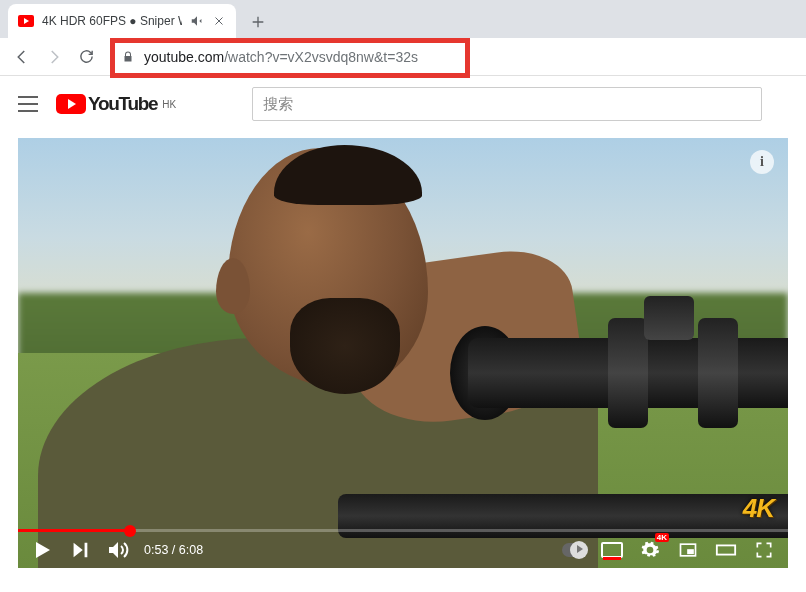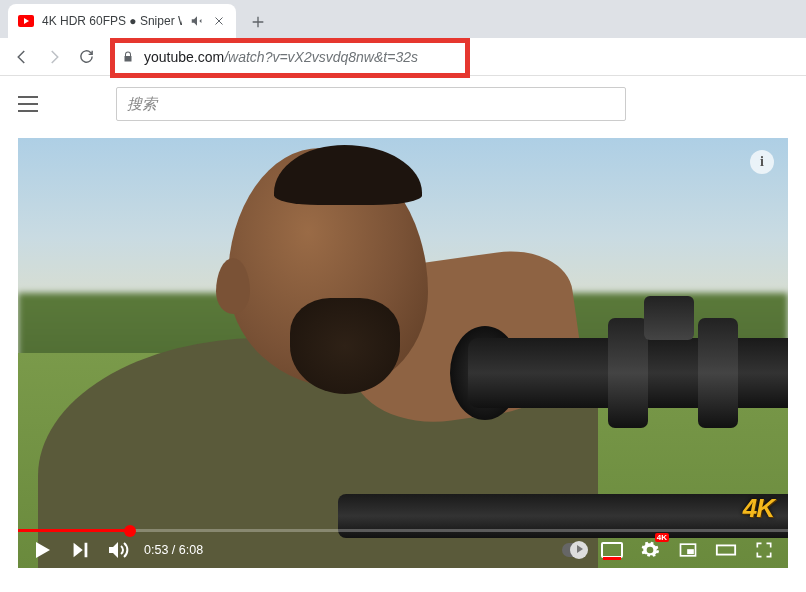--- a/index.html
+++ b/index.html
@@ -15,34 +15,34 @@
   .yt-favicon::after { content:""; border-left: 5px solid #fff; border-top: 3px solid transparent; border-bottom: 3px solid transparent; }
   .mute-icon { width: 14px; height: 14px; color: #5f6368; flex-shrink:0; }
 
   
   .omni-row { height: 38px; background: #fff; display: flex; align-items: center; padding: 0 8px; gap: 4px; border-bottom: 1px solid #e0e0e0; }
   .nav-btn { width: 28px; height: 28px; display: flex; align-items: center; justify-content: center; color: #5f6368; border-radius: 50%; }
   .nav-btn.disabled { color: #bdc1c6; }
   .omnibox-wrap { flex: 1; margin-left: 6px; display: flex; align-items: center; }
   .omnibox { height: 30px; flex: 1; display: flex; align-items: center; padding: 0 12px; font-size: 14px; color: #202124; gap: 10px; }
   .lock { width: 12px; height: 12px; color: #5f6368; }
-  .urltxt .dim { color: #6e7377; font-style: italic; }
+  .urltxt .dim { color: #6e7377; }
   .highlight-box { position: absolute; border: 5px solid #e6372f; pointer-events: none; }
   #hl1 { top: 38px; left: 110px; width: 360px; height: 40px; }
 
   
   .yt-head { height: 56px; display: flex; align-items: center; padding: 0 16px; gap: 16px; }
   .burger { width: 24px; height: 24px; display: flex; flex-direction: column; justify-content: center; gap: 5px; }
   .burger span { height: 2px; background: #606060; width: 20px; margin: 0 auto; }
   .yt-logo { display: flex; align-items: center; gap: 2px; }
   .yt-logo-icon { width: 30px; height: 20px; background: #f00; border-radius: 5px; display: flex; align-items: center; justify-content: center; }
   .yt-logo-icon::after { content:""; border-left: 8px solid #fff; border-top: 5px solid transparent; border-bottom: 5px solid transparent; margin-left:1px;}
   .yt-logo-text { font-weight: bold; font-size: 19px; letter-spacing: -1.3px; color: #212121; }
   .yt-logo-sup { font-size: 10px; color: #666; vertical-align: super; margin-left: 3px; }
-  .yt-search { flex: 1; margin-left: 60px; height: 34px; border: 1px solid #ccc; border-radius: 2px; display: flex; align-items: center; padding: 0 10px; font-size: 15px; color: #888; max-width: 510px; font-style: italic;}
+  .yt-search { flex: 1; margin-left: 60px; height: 34px; border: 1px solid #ccc; border-radius: 2px; display: flex; align-items: center; padding: 0 10px; font-size: 15px; color: #888; max-width: 510px;}
 
   
   .player { position: relative; margin: 6px 18px 0 18px; height: 430px; background: #000; overflow: hidden; }
   .frame { position:absolute; inset:0; }
   .sky { position:absolute; top:0; left:0; right:0; height:58%; background: linear-gradient(#aecfe5 0%, #c9dbe2 40%, #d5ddd4 60%); }
   .trees { position:absolute; top:36%; left:0; right:0; height:20%; background: linear-gradient(#5b7a3a, #4e6b33); filter: blur(3px); }
   .grass { position:absolute; top:50%; left:0; right:0; bottom:0; background: linear-gradient(#7a9a4a, #6a8a3d); }
   .head { position:absolute; top:10px; left:210px; width:200px; height:240px; background: radial-gradient(ellipse at 40% 35%, #9a6b46 0%, #7a5236 55%, #5c3b24 100%); border-radius: 46% 54% 42% 58% / 55% 60% 40% 45%; }
   .hair { position:absolute; top:-3px; left:46px; width:148px; height:60px; background:#1d140e; border-radius: 60% 66% 42% 38% / 100% 100% 20% 20%; }
   .ear { position:absolute; top:110px; left:-12px; width:34px; height:56px; background:#7a5236; border-radius:50% 50% 50% 50% / 60% 60% 40% 40%; }
@@ -130,20 +130,25 @@
 </div>
 
 <div class="highlight-box" id="hl1"></div>
 
 <div class="yt-head">
   <div class="burger">
       <span></span>
       <span></span>
       <span></span>
     </div>
+  <div class="yt-logo">
+    <span class="yt-logo-icon"></span>
+    <span class="yt-logo-text">YouTube</span>
+    <span class="yt-logo-sup">HK</span>
+  </div>
   <div class="yt-search">搜索</div>
 </div>
 
 <div class="player">
   <div class="frame">
     <div class="sky"></div>
       <div class="trees"></div>
       <div class="grass"></div>
     <div class="torso"></div>
     <div class="arm"></div>

